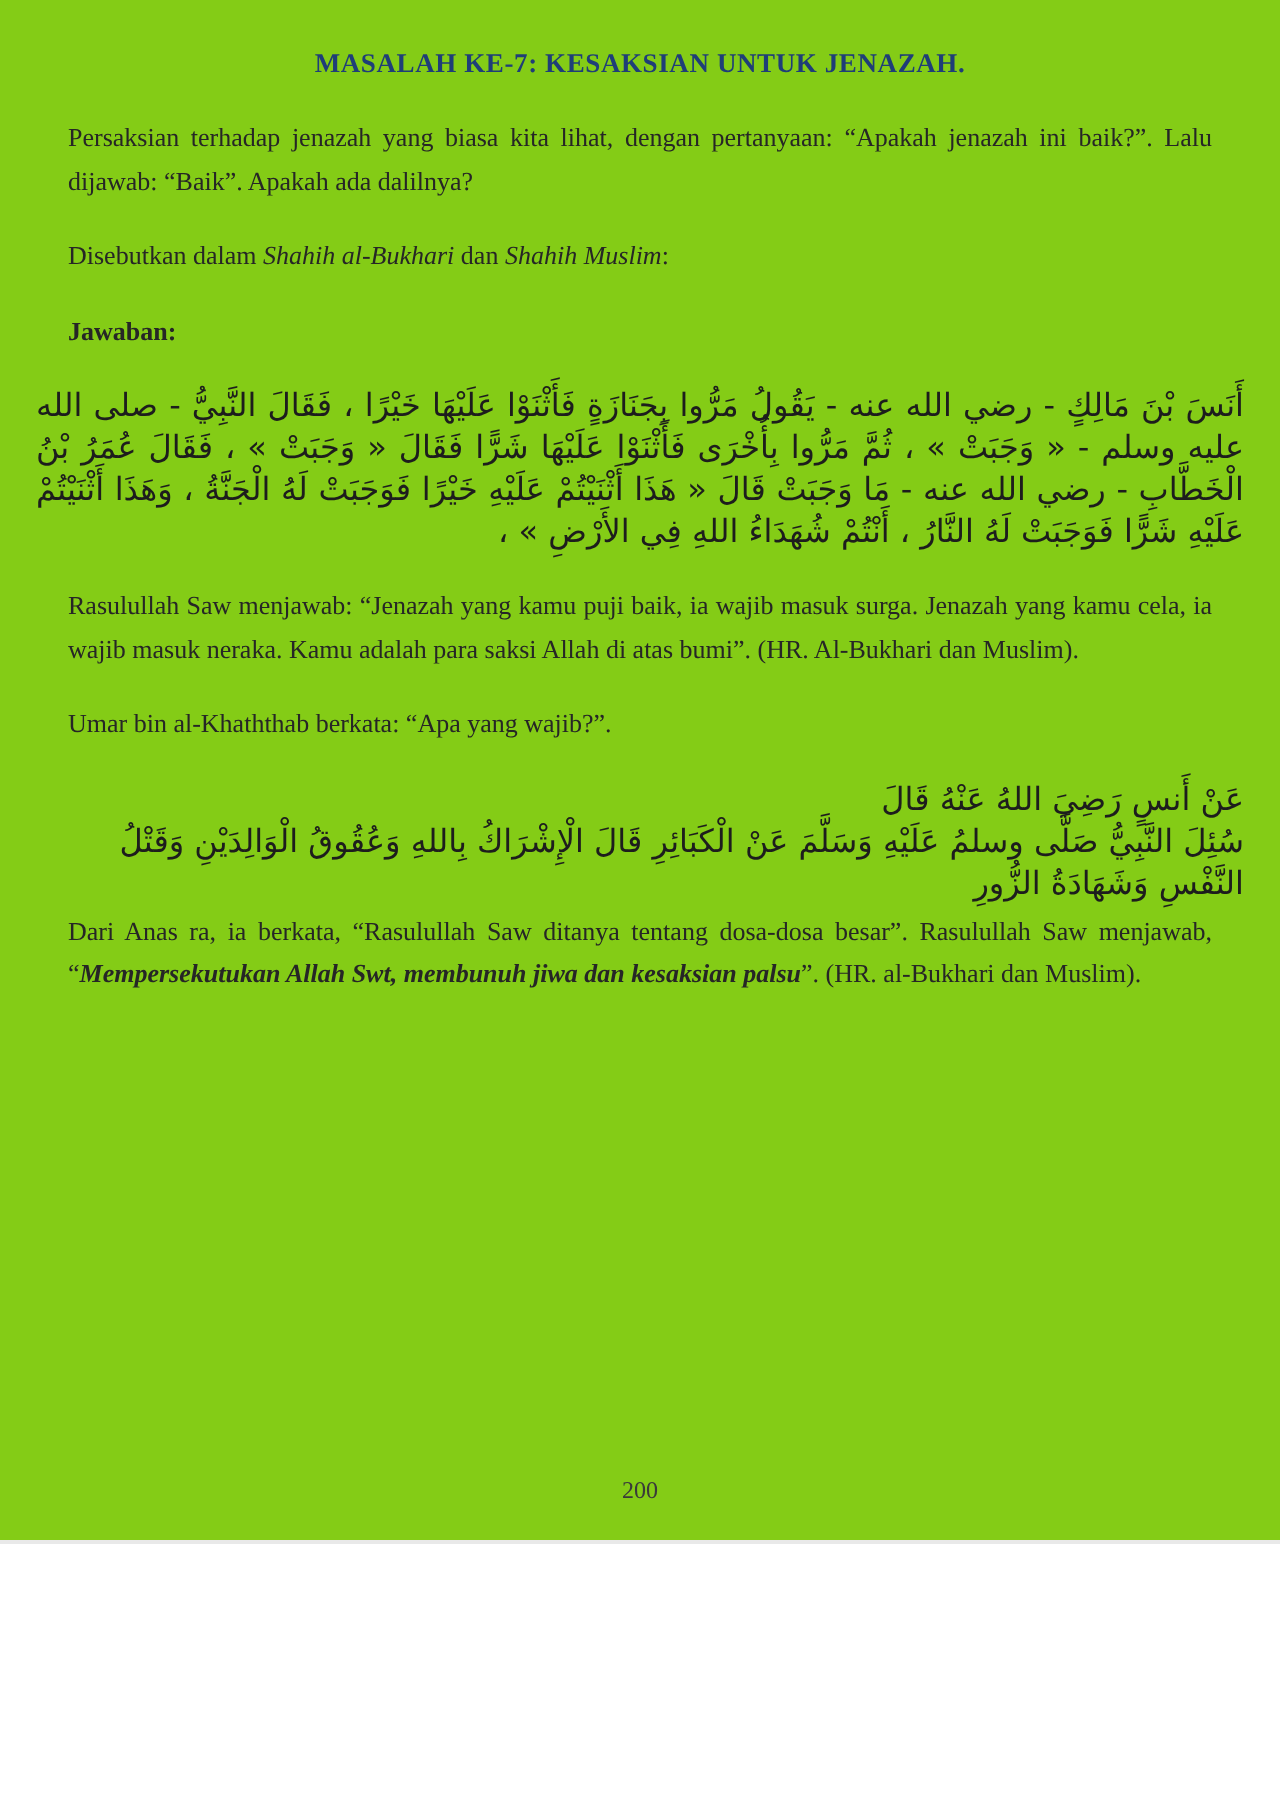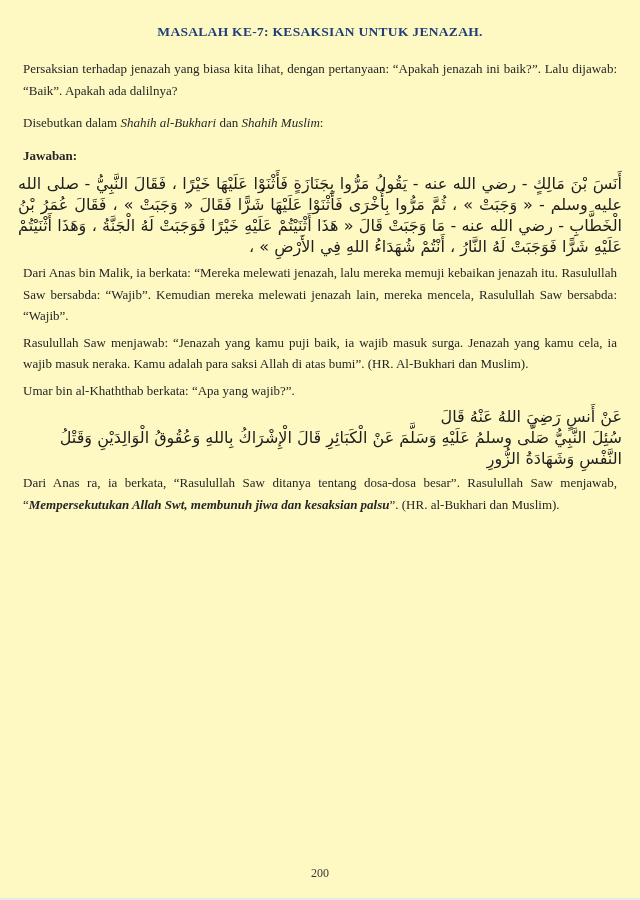--- a/index.html
+++ b/index.html
@@ -1,38 +1,38 @@
 <!DOCTYPE html>
 <html lang="id"><head>
 <meta charset="utf-8">
 <style>
   html, body { margin: 0; padding: 0; background: #ffffff; }
   .page {
     position: relative;
     width: 640px;
-    height: 900px;
+    height: 772px;
     margin: 0 auto;
-    background: #fef9c3;
+    background: #84cc16;
     overflow: hidden;
     font-family: "Liberation Serif", serif;
     font-size: 13px;
     line-height: 21.5px;
     color: #262626;
   }
   .content { padding: 0 18px; }
   .title {
     margin-top: 22px;
     margin-bottom: 0;
     text-align: center;
     font-weight: bold;
     font-size: 13.5px;
     line-height: 20px;
     letter-spacing: 0.3px;
   }
-  .para { margin: 5px; text-align: justify; }
+  .para { margin: 16px; text-align: justify; }
   .intro { margin-top: 16px; }
   .jawaban { margin-top: 11px; font-weight: bold; }
   .source { margin-top: 11px; }
   .source .book { font-style: italic; }
   .arabic {
     direction: rtl;
     unicode-bidi: embed;
     font-family: "DejaVu Sans", sans-serif;
     font-size: 16px;
     line-height: 21px;
@@ -70,21 +70,20 @@
 
     <p class="para intro">Persaksian terhadap jenazah yang biasa kita lihat, dengan pertanyaan: “Apakah jenazah ini baik?”. Lalu dijawab: “Baik”. Apakah ada dalilnya?</p>
 
     <p class="para source"><span>Disebutkan dalam </span><span class="book">Shahih al-Bukhari</span><span> dan </span><span class="book">Shahih Muslim</span><span>:</span></p>
 
     <p class="para jawaban">Jawaban:</p>
 
     <div class="arabic arabic-just" dir="rtl">أَنَسَ بْنَ مَالِكٍ - رضي الله عنه - يَقُولُ مَرُّوا بِجَنَازَةٍ فَأَثْنَوْا عَلَيْهَا خَيْرًا ، فَقَالَ النَّبِيُّ - صلى الله عليه وسلم - « وَجَبَتْ » ، ثُمَّ مَرُّوا بِأُخْرَى فَأَثْنَوْا عَلَيْهَا شَرًّا فَقَالَ « وَجَبَتْ » ، فَقَالَ عُمَرُ بْنُ الْخَطَّابِ - رضي الله عنه - مَا وَجَبَتْ قَالَ « هَذَا أَثْنَيْتُمْ عَلَيْهِ خَيْرًا فَوَجَبَتْ لَهُ الْجَنَّةُ ، وَهَذَا أَثْنَيْتُمْ عَلَيْهِ شَرًّا فَوَجَبَتْ لَهُ النَّارُ ، أَنْتُمْ شُهَدَاءُ اللهِ فِي الأَرْضِ » ،</div>
 
     <div class="trans-block">
-      <p class="para">Dari Anas bin Malik, ia berkata: “Mereka melewati jenazah, lalu mereka memuji kebaikan jenazah itu. Rasulullah Saw bersabda: “Wajib”. Kemudian mereka melewati jenazah lain, mereka mencela, Rasulullah Saw bersabda: “Wajib”.</p>
       <p class="para">Rasulullah Saw menjawab: “Jenazah yang kamu puji baik, ia wajib masuk surga. Jenazah yang kamu cela, ia wajib masuk neraka. Kamu adalah para saksi Allah di atas bumi”. (HR. Al-Bukhari dan Muslim).</p>
       <p class="para">Umar bin al-Khaththab berkata: “Apa yang wajib?”.</p>
     </div>
 
     <div class="arabic arabic-line" dir="rtl">عَنْ أَنسٍ رَضِيَ اللهُ عَنْهُ قَالَ</div>
     <div class="arabic arabic-line" dir="rtl">سُئِلَ النَّبِيُّ صَلَّى وسلمُ عَلَيْهِ وَسَلَّمَ عَنْ الْكَبَائِرِ قَالَ الْإِشْرَاكُ بِاللهِ وَعُقُوقُ الْوَالِدَيْنِ وَقَتْلُ النَّفْسِ وَشَهَادَةُ الزُّورِ</div>
 
     <p class="para closing"><span>Dari Anas ra, ia berkata, “Rasulullah Saw ditanya tentang dosa-dosa besar”. Rasulullah Saw menjawab, “</span><span class="italic-quote">Mempersekutukan Allah Swt, membunuh jiwa dan kesaksian palsu</span><span>”. (HR. al-Bukhari dan Muslim).</span></p>
 
   </div>

